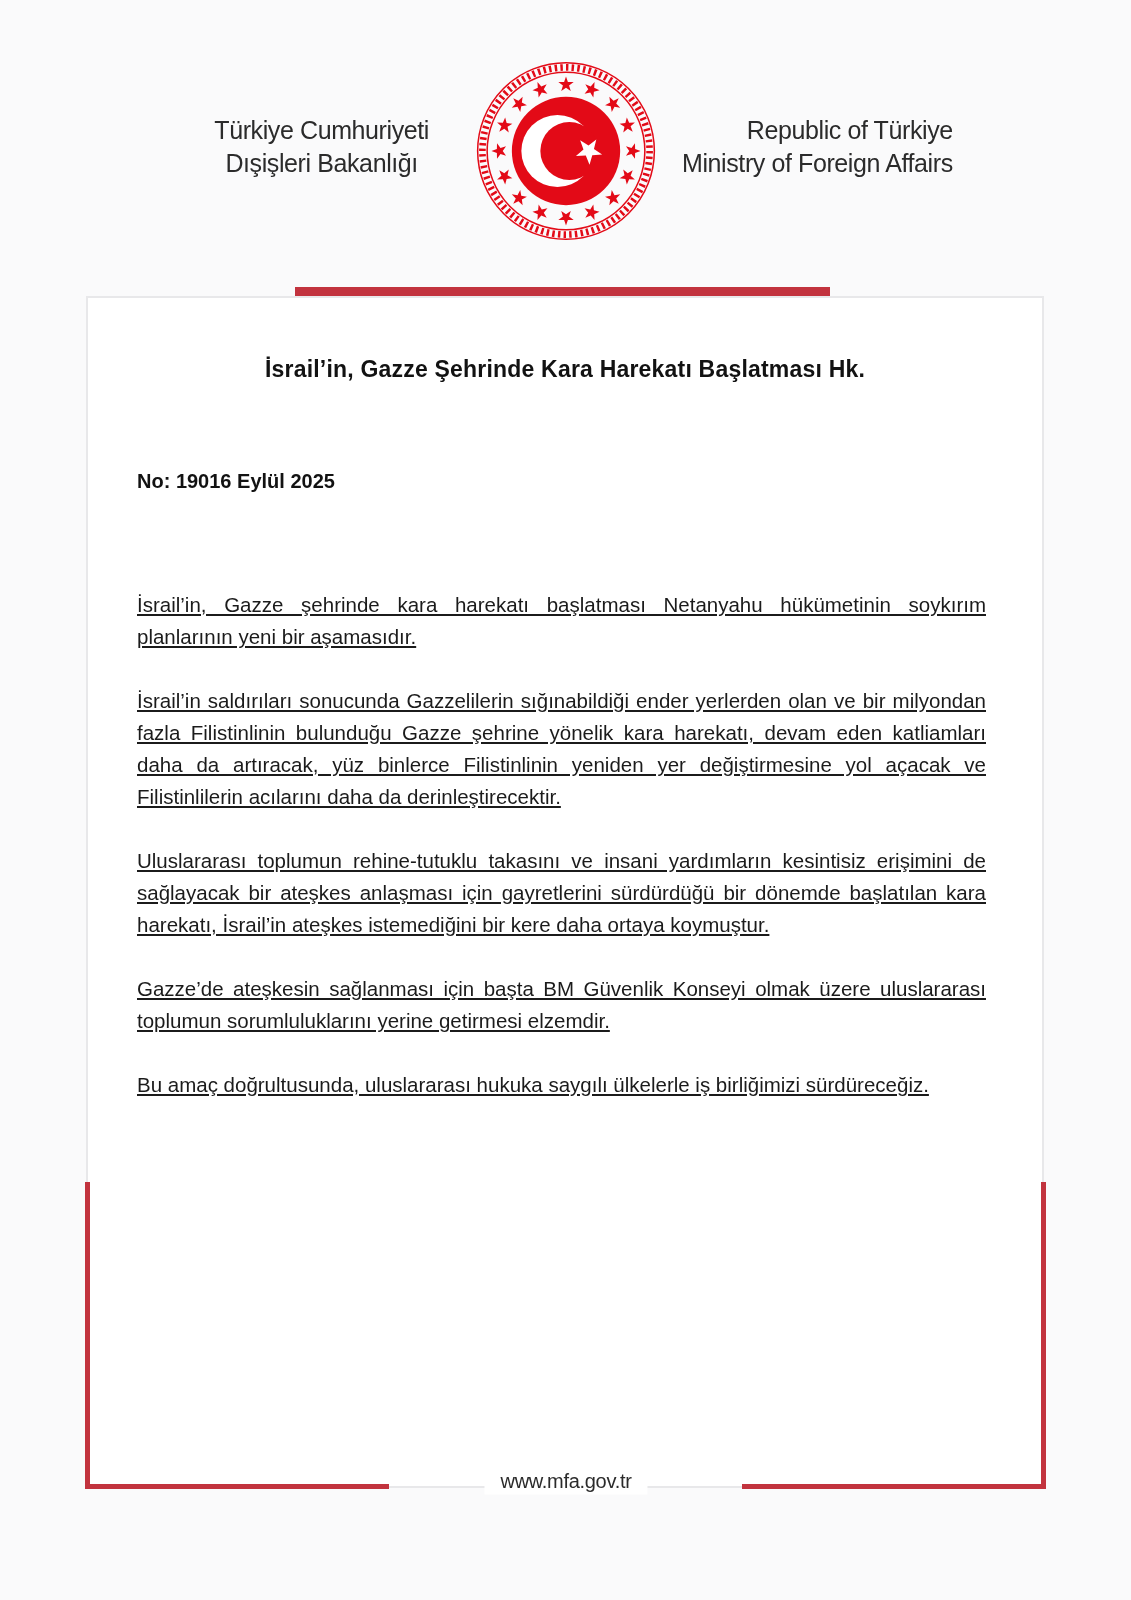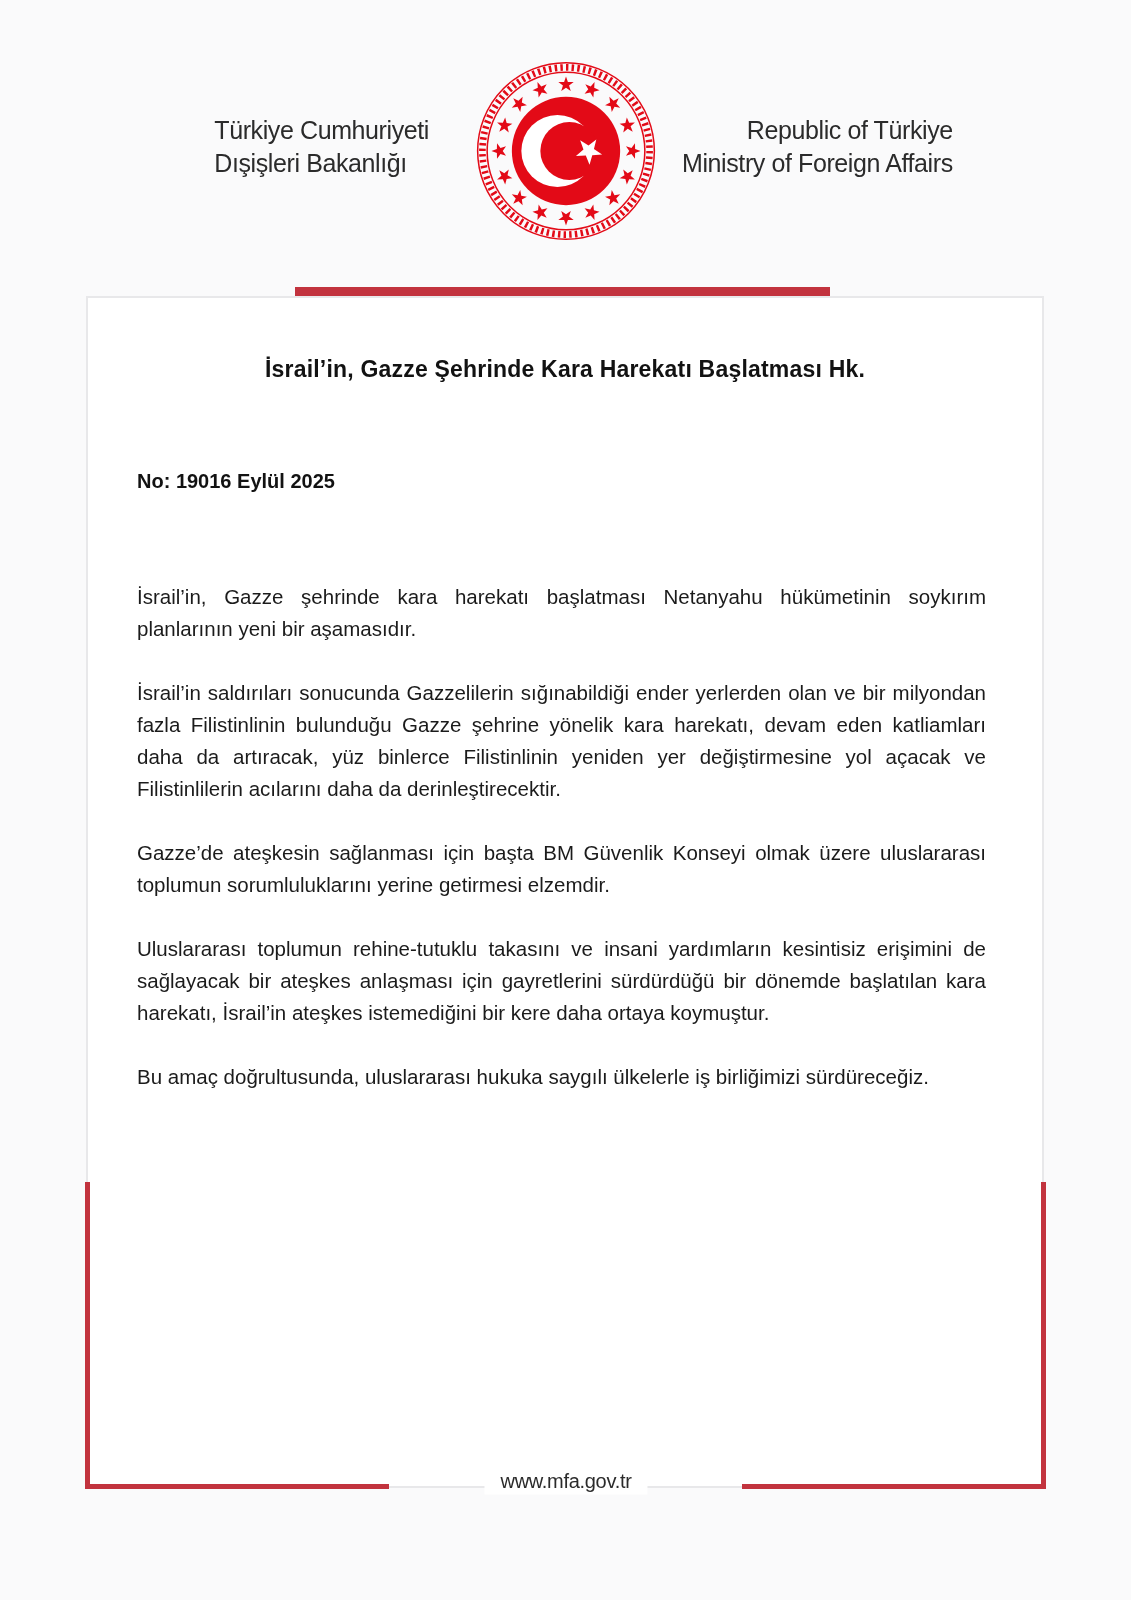--- a/index.html
+++ b/index.html
@@ -2,21 +2,21 @@
 <html><head>
 <meta charset="utf-8">
 <style>
   html { background:#fff; }
   body {
     margin:0; width:1131px; height:1600px; position:relative;
     font-family:"Liberation Sans", sans-serif; background:#fafafb; overflow:hidden;
   }
   
   .header-left {
-    position:absolute; top:114px; right:702px; text-align:left;
+    position:absolute; top:114px; right:702px; text-align:center;
     font-size:25px; line-height:33px; color:#2b2b2b; letter-spacing:-0.4px; white-space:nowrap;
   }
   .header-right {
     position:absolute; top:114px; left:682px; text-align:right;
     font-size:25px; line-height:33px; color:#2b2b2b; letter-spacing:-0.4px; white-space:nowrap;
   }
   .emblem { position:absolute; left:471px; top:56px; width:190px; height:190px; }
 
   
   .doc-box {
@@ -48,21 +48,21 @@
   }
   .doc-meta {
     position:absolute; top:172px; left:49px; right:56px;
     display:flex; justify-content:flex-start;
     font-size:20px; font-weight:bold; color:#121212;
   }
   .doc-body {
     position:absolute; top:280px; left:49px; right:56px;
     font-size:20.5px; line-height:32px; text-align:justify; color:#1b1b1b;
   }
-  .doc-body p { margin:3px 0 32px 0; }
+  .doc-body p { margin:11px 0 32px 0;text-decoration:underline; }
 </style>
 </head>
 <body>
 
 <div class="header-left">
   <div>Türkiye Cumhuriyeti</div>
   <div>Dışişleri Bakanlığı</div>
 </div>
 
 <svg class="emblem" viewBox="0 0 200 200" xmlns="http://www.w3.org/2000/svg" aria-hidden="true">
@@ -111,17 +111,17 @@
 
 <div class="doc-box">
   <div class="doc-title">İsrail’in, Gazze Şehrinde Kara Harekatı Başlatması Hk.</div>
   <div class="doc-meta">
     <span>No: 190</span>
     <span>16 Eylül 2025</span>
   </div>
   <div class="doc-body">
     <p>İsrail’in, Gazze şehrinde kara harekatı başlatması Netanyahu hükümetinin soykırım planlarının yeni bir aşamasıdır.</p>
     <p>İsrail’in saldırıları sonucunda Gazzelilerin sığınabildiği ender yerlerden olan ve bir milyondan fazla Filistinlinin bulunduğu Gazze şehrine yönelik kara harekatı, devam eden katliamları daha da artıracak, yüz binlerce Filistinlinin yeniden yer değiştirmesine yol açacak ve Filistinlilerin acılarını daha da derinleştirecektir.</p>
+    <p>Uluslararası toplumun rehine-tutuklu takasını ve insani yardımların kesintisiz erişimini de sağlayacak bir ateşkes anlaşması için gayretlerini sürdürdüğü bir dönemde başlatılan kara harekatı, İsrail’in ateşkes istemediğini bir kere daha ortaya koymuştur.</p>
     <p>Gazze’de ateşkesin sağlanması için başta BM Güvenlik Konseyi olmak üzere uluslararası toplumun sorumluluklarını yerine getirmesi elzemdir.</p>
-    <p>Uluslararası toplumun rehine-tutuklu takasını ve insani yardımların kesintisiz erişimini de sağlayacak bir ateşkes anlaşması için gayretlerini sürdürdüğü bir dönemde başlatılan kara harekatı, İsrail’in ateşkes istemediğini bir kere daha ortaya koymuştur.</p>
     <p>Bu amaç doğrultusunda, uluslararası hukuka saygılı ülkelerle iş birliğimizi sürdüreceğiz.</p>
   </div>
 </div>
 
 </body></html>

